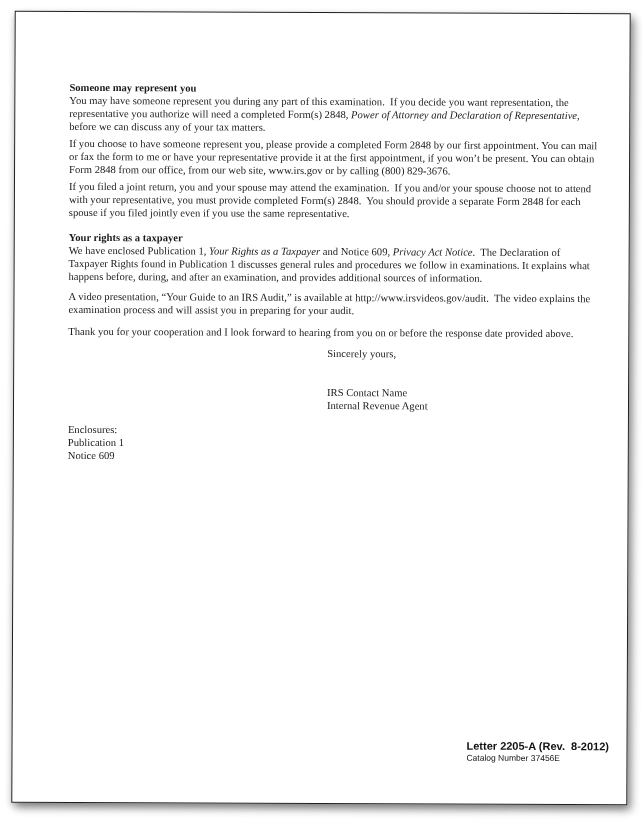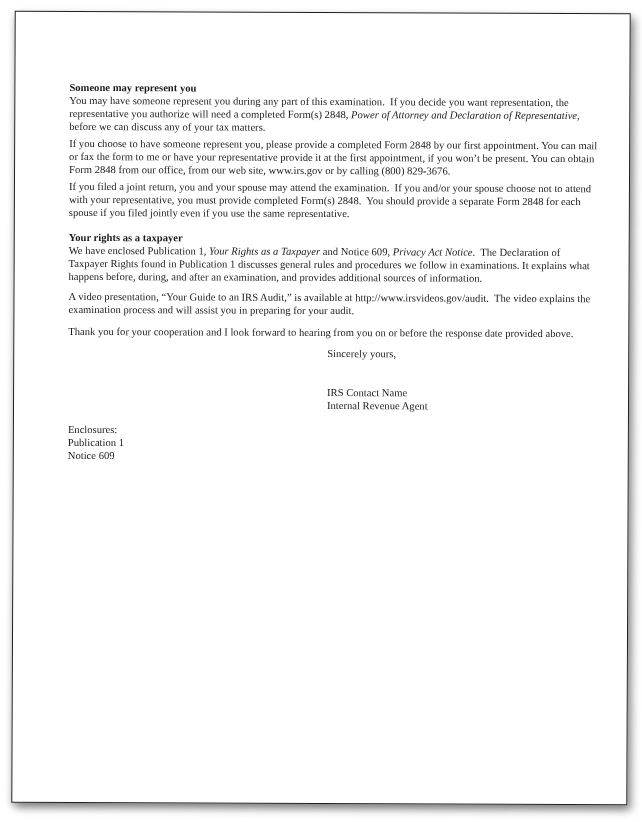--- a/index.html
+++ b/index.html
@@ -112,13 +112,17 @@
     </div>
 
     <div class="enclosures">
       <div>Enclosures:</div>
       <div>Publication 1</div>
       <div>Notice 609</div>
     </div>
 
   </div>
 
+  <div class="footer">
+    <div class="footer-id">Letter 2205-A (Rev.  8-2012)</div>
+    <div class="footer-catalog">Catalog Number 37456E</div>
+  </div>
 </div>
 
 </body></html>

